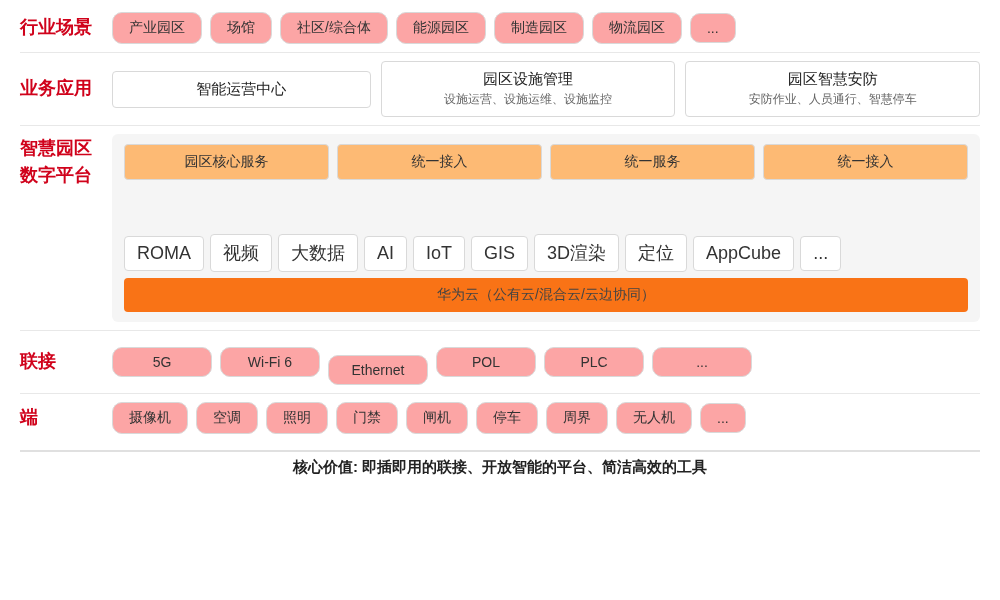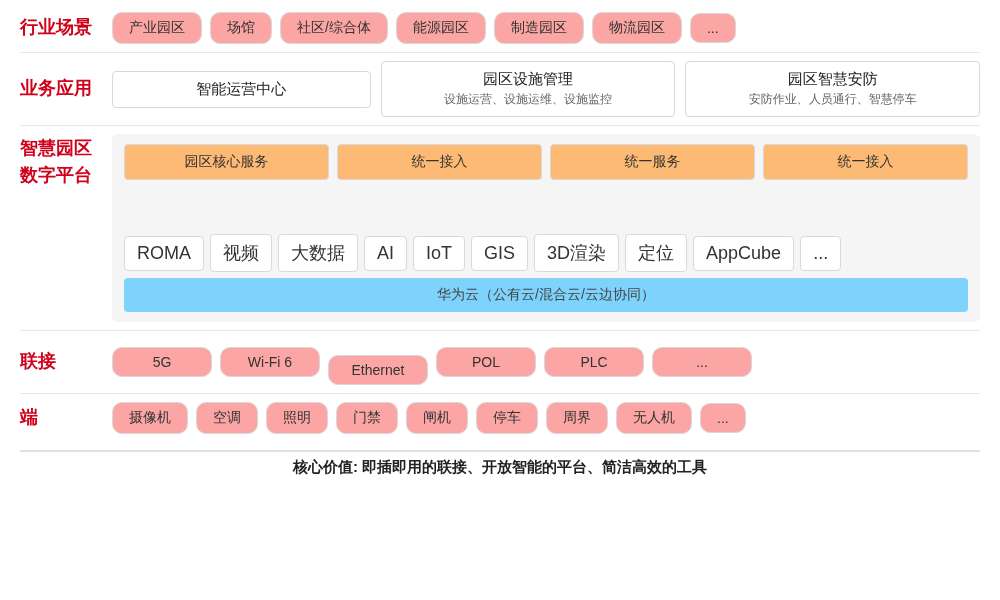--- a/index.html
+++ b/index.html
@@ -149,21 +149,21 @@
       background: #fff;
       border: 1px solid #d9d9d9;
       border-radius: 4px;
       padding: 6px 12px;
       font-size: 18px;
       color: #333;
       white-space: nowrap;
       margin-top: 48px;
     }
     .zhihui-bottom {
-      background: #7dd3fc;
+      background: #f97316;
       border-radius: 4px;
       padding: 8px 10px;
       font-size: 14px;
       color: #444;
       text-align: center;
       width: 100%;
     }
 
     
     .lianjie-row .row-content {

